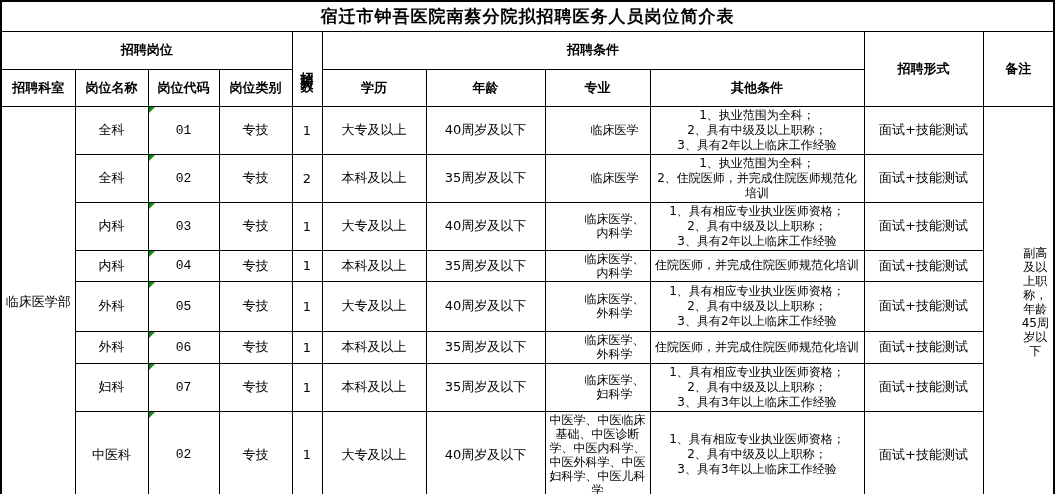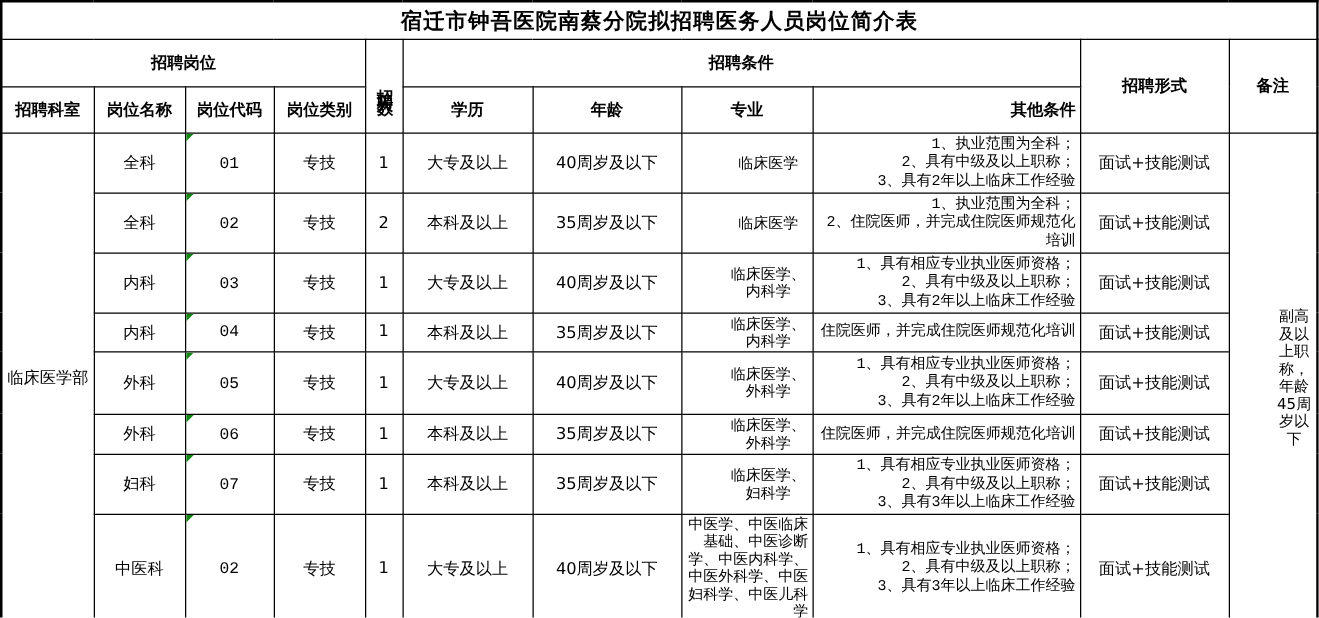--- a/index.html
+++ b/index.html
@@ -38,23 +38,22 @@
     font-weight: bold;
     font-size: 13px;
     margin-left: 48px;
   }
   td.wrap {
     font-size: 12px;
     line-height: 14px;
     padding-left: 36px;
   }
   td.left {
-    text-align: right;
+    text-align: center;
     padding: 1px 3px;
-    font-family: Liberation Mono, monospace;
   }
   td.pre {
     white-space: pre-line;
     font-size: 12px;
     line-height: 15px;
     margin-top: 44px;
   }
   td.code-cell {
     position: relative;
     font-family: Liberation Mono, monospace;

